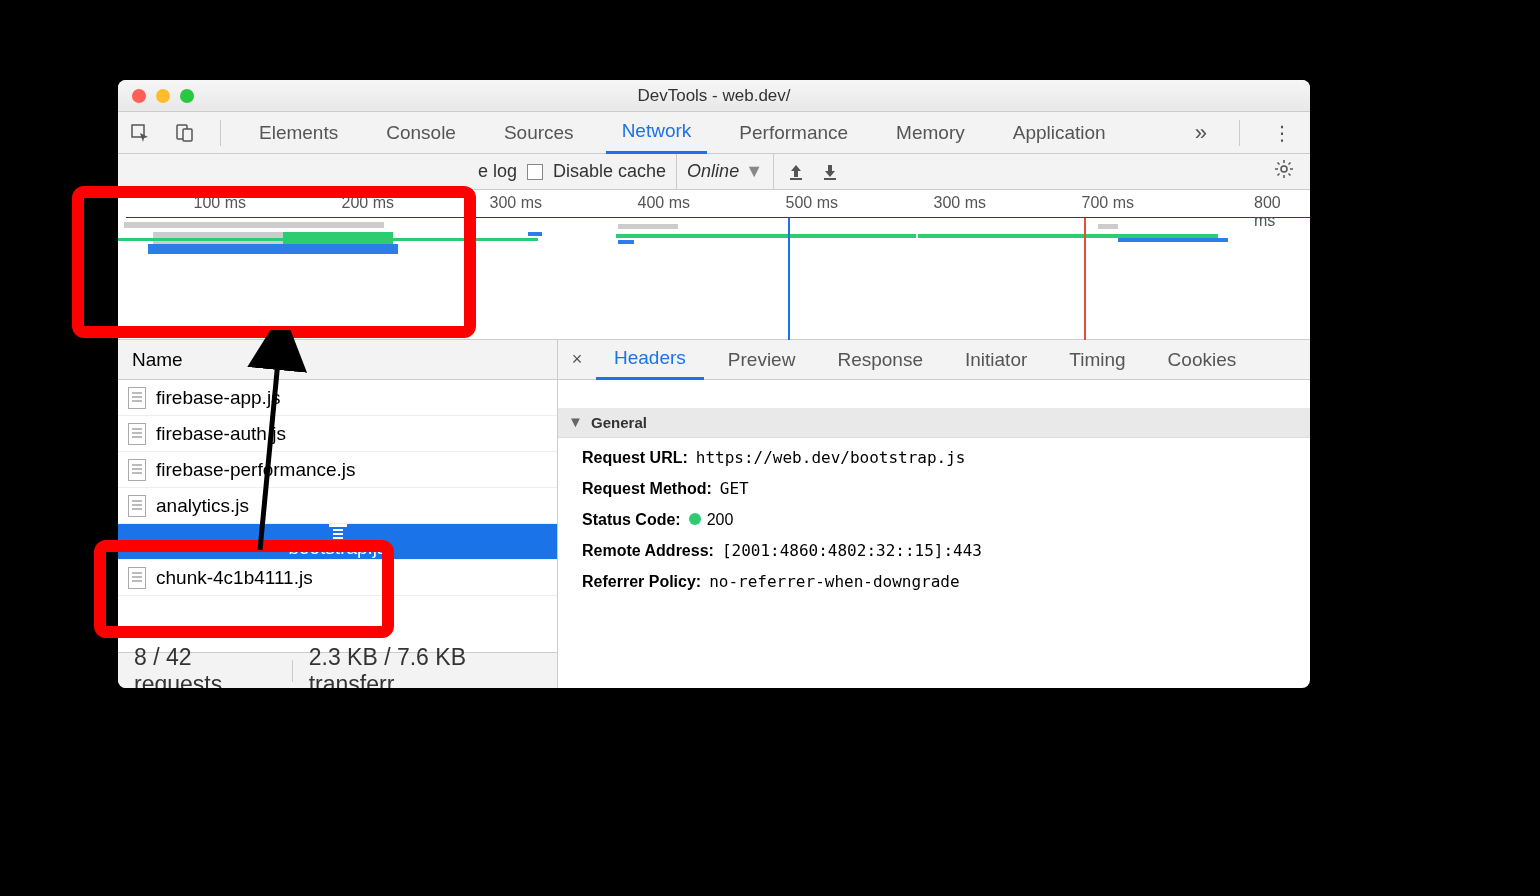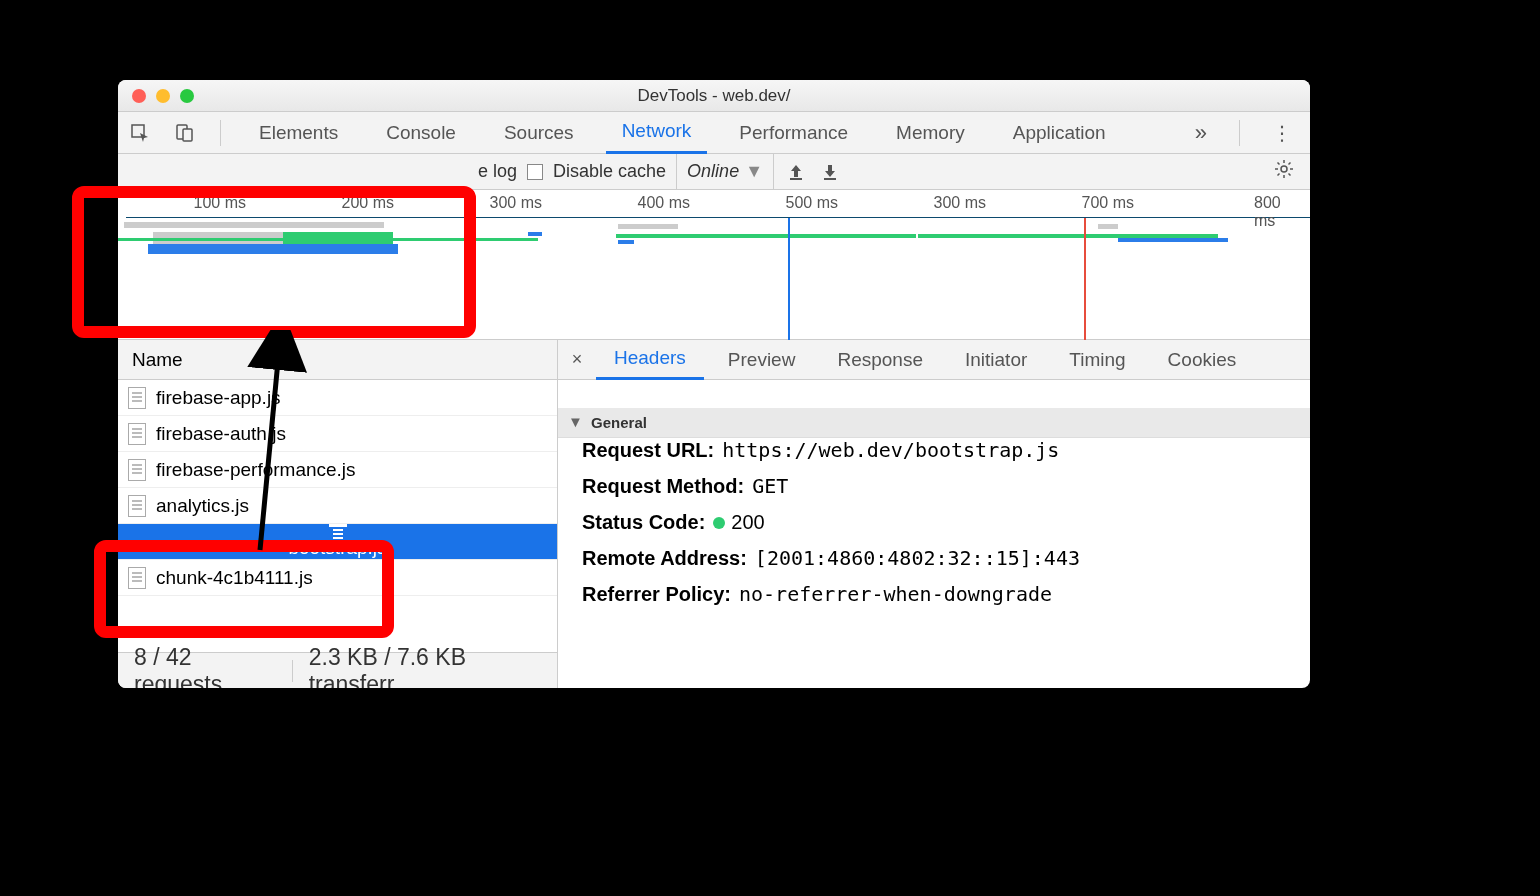--- a/index.html
+++ b/index.html
@@ -68,21 +68,21 @@
   .row.selected .ficon::before { background:#fff; box-shadow:0 4px 0 #fff, 0 8px 0 #fff; }
   .status { height:36px; border-top:1px solid #ccc; background:#f3f3f3; display:flex; align-items:center; padding:0 16px; font-size:23px; color:#333; gap:10px;}
   .status .vsep{ width:1px; height:22px; background:#ccc; margin:0 6px;}
   .right { flex:1; display:flex; flex-direction:column; }
   .detail-tabs { height:40px; background:#f3f3f3; border-bottom:1px solid #ccc; display:flex; align-items:center; padding:0 6px; gap:6px; }
   .detail-tabs .close { width:26px; text-align:center; font-size:18px; color:#555; }
   .detail-tabs .dtab { padding:0 18px; font-size:19px; color:#555; }
   .detail-tabs .dtab.active { color:#1a73e8; border-bottom:3px solid #1a73e8; height:40px; display:flex; align-items:center; }
   .section-head { background:#e9e9e9; padding:6px 10px; font-size:15px; font-weight:600; color:#333; border-bottom:1px solid #ddd;margin-top:28px;}
   .section-head .tri { display:inline-block; transform:translateY(-1px); margin-right:4px; color:#666;}
-  .kv { padding:0 24px; font-size:20px; display:flex; flex-direction:column; gap:12px; }
+  .kv { padding:10px 24px; font-size:16px; display:flex; flex-direction:column; gap:12px; }
   .kv .line { display:flex; gap:8px; align-items:baseline; }
   .kv .k { font-weight:700; }
   .kv .v.mono { font-family: Menlo, Consolas, monospace; }
   .kv .statusdot { width:12px; height:12px; border-radius:50%; background:#2ecc71; display:inline-block; margin-right:6px; }
 
   
   .anno-box { position:absolute; border:12px solid #ff0000; border-radius:12px; pointer-events:none; }
   .anno-arrow { position:absolute; pointer-events:none; }
 </style>
 </head>

